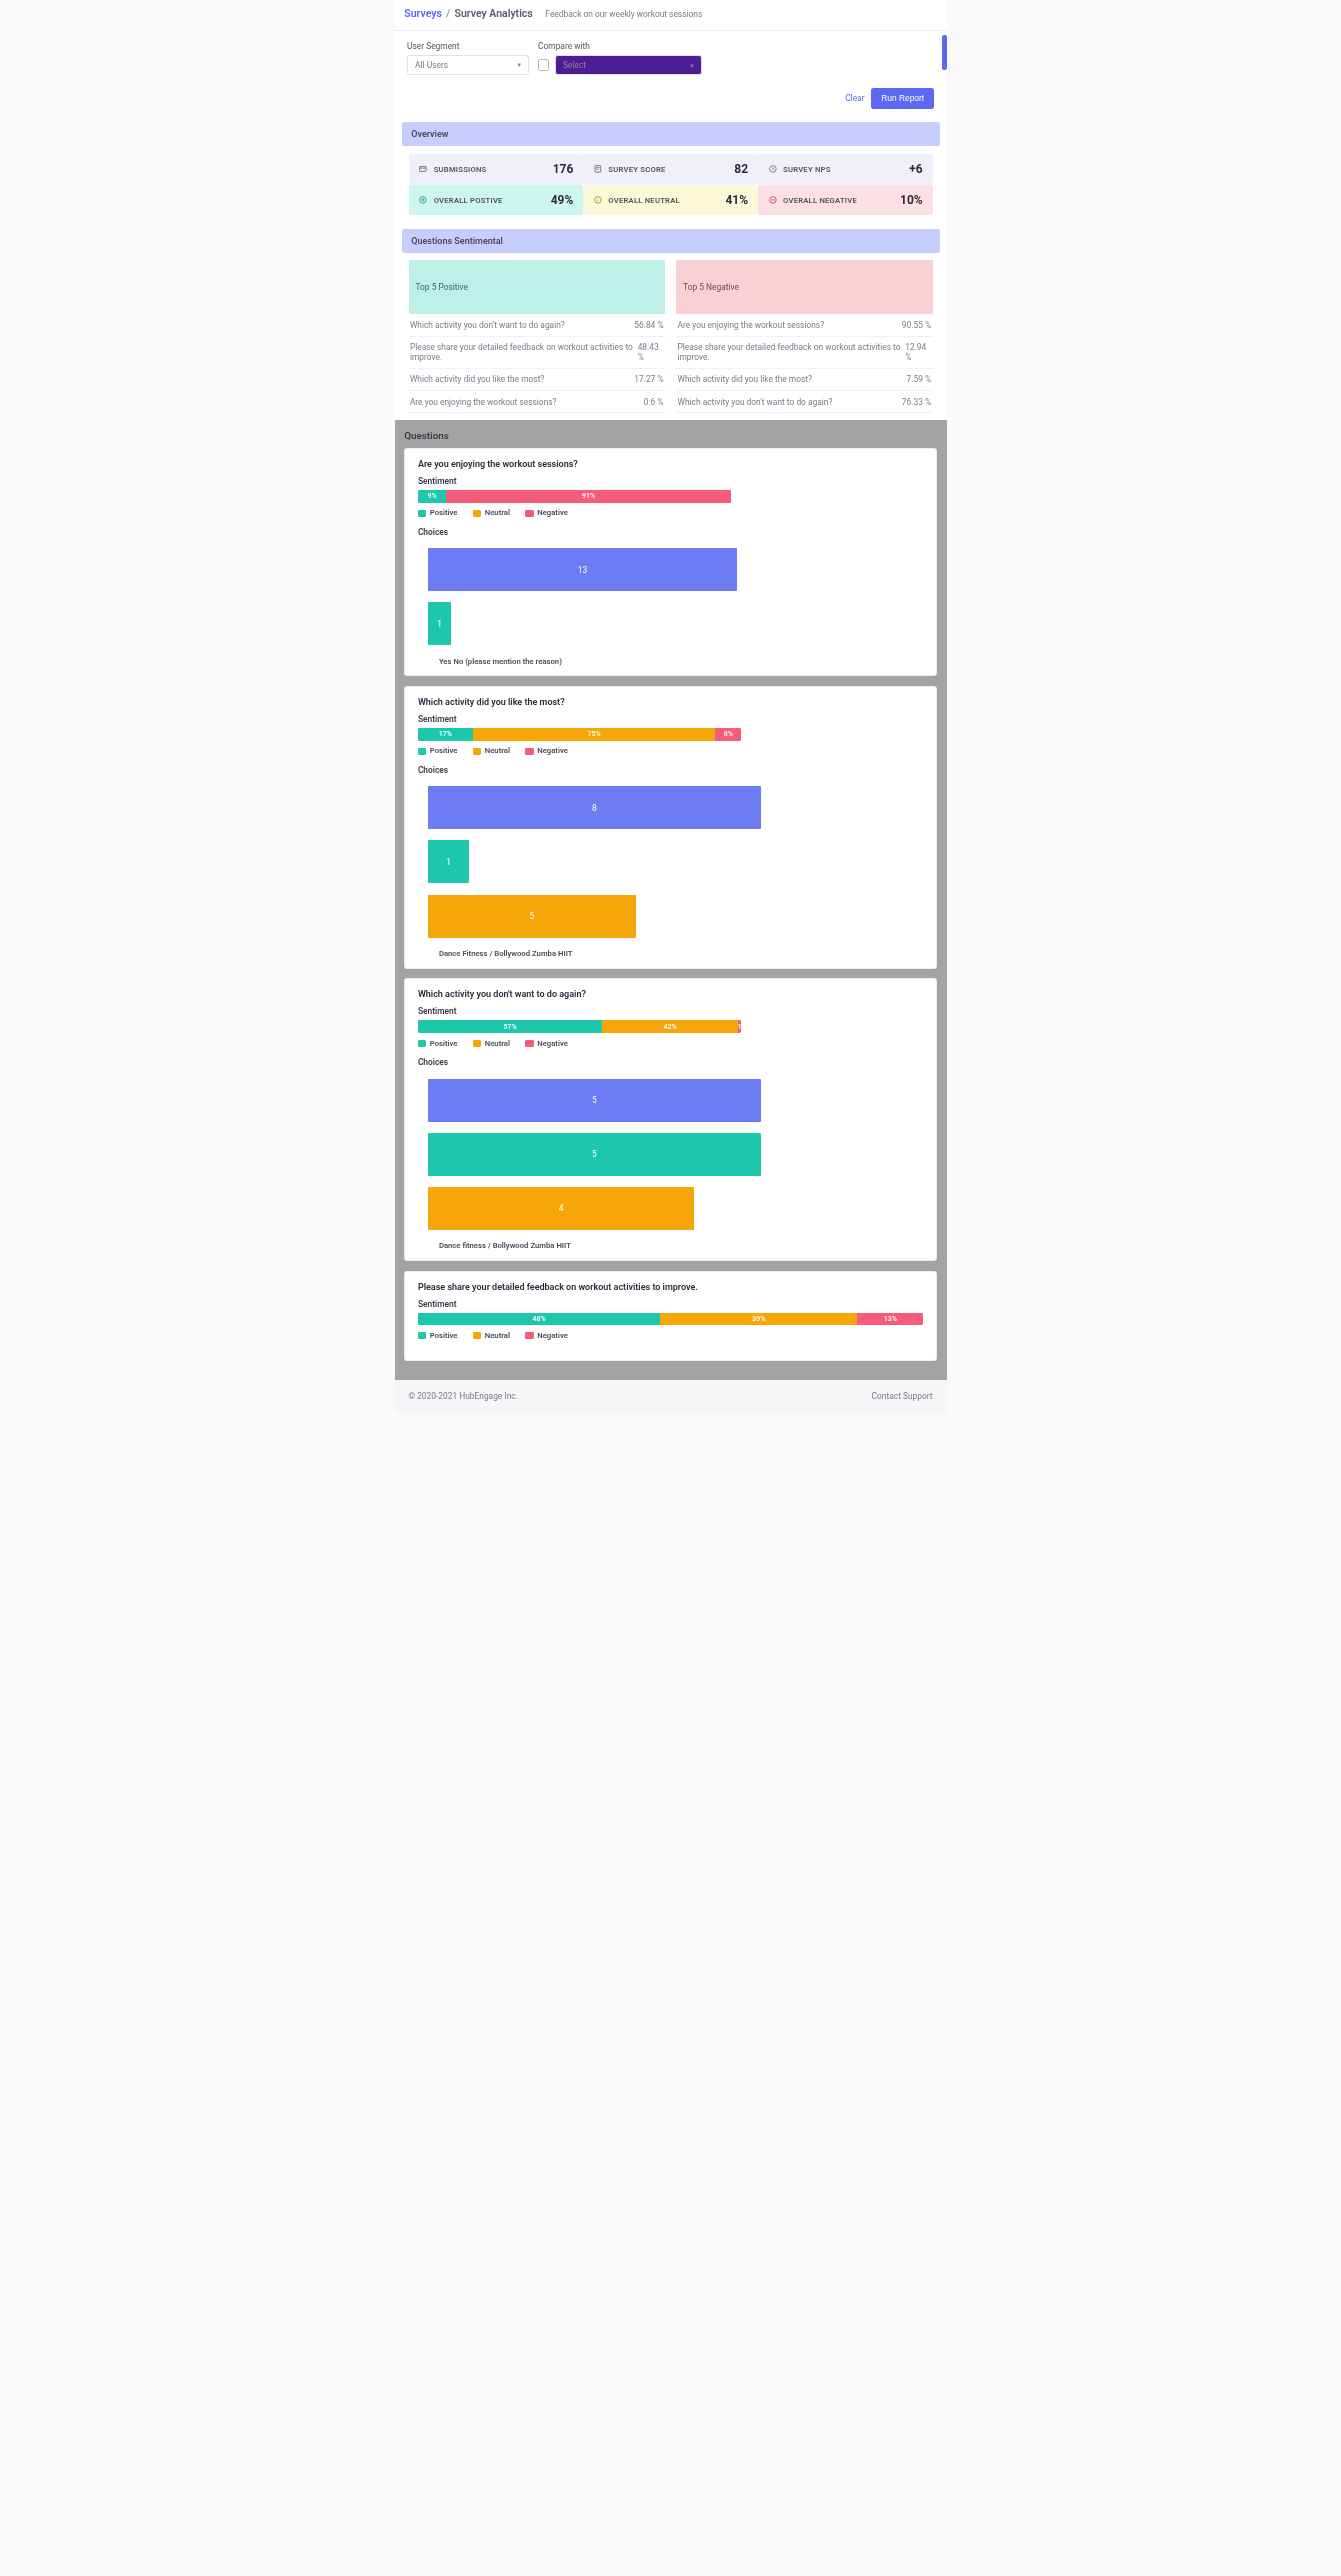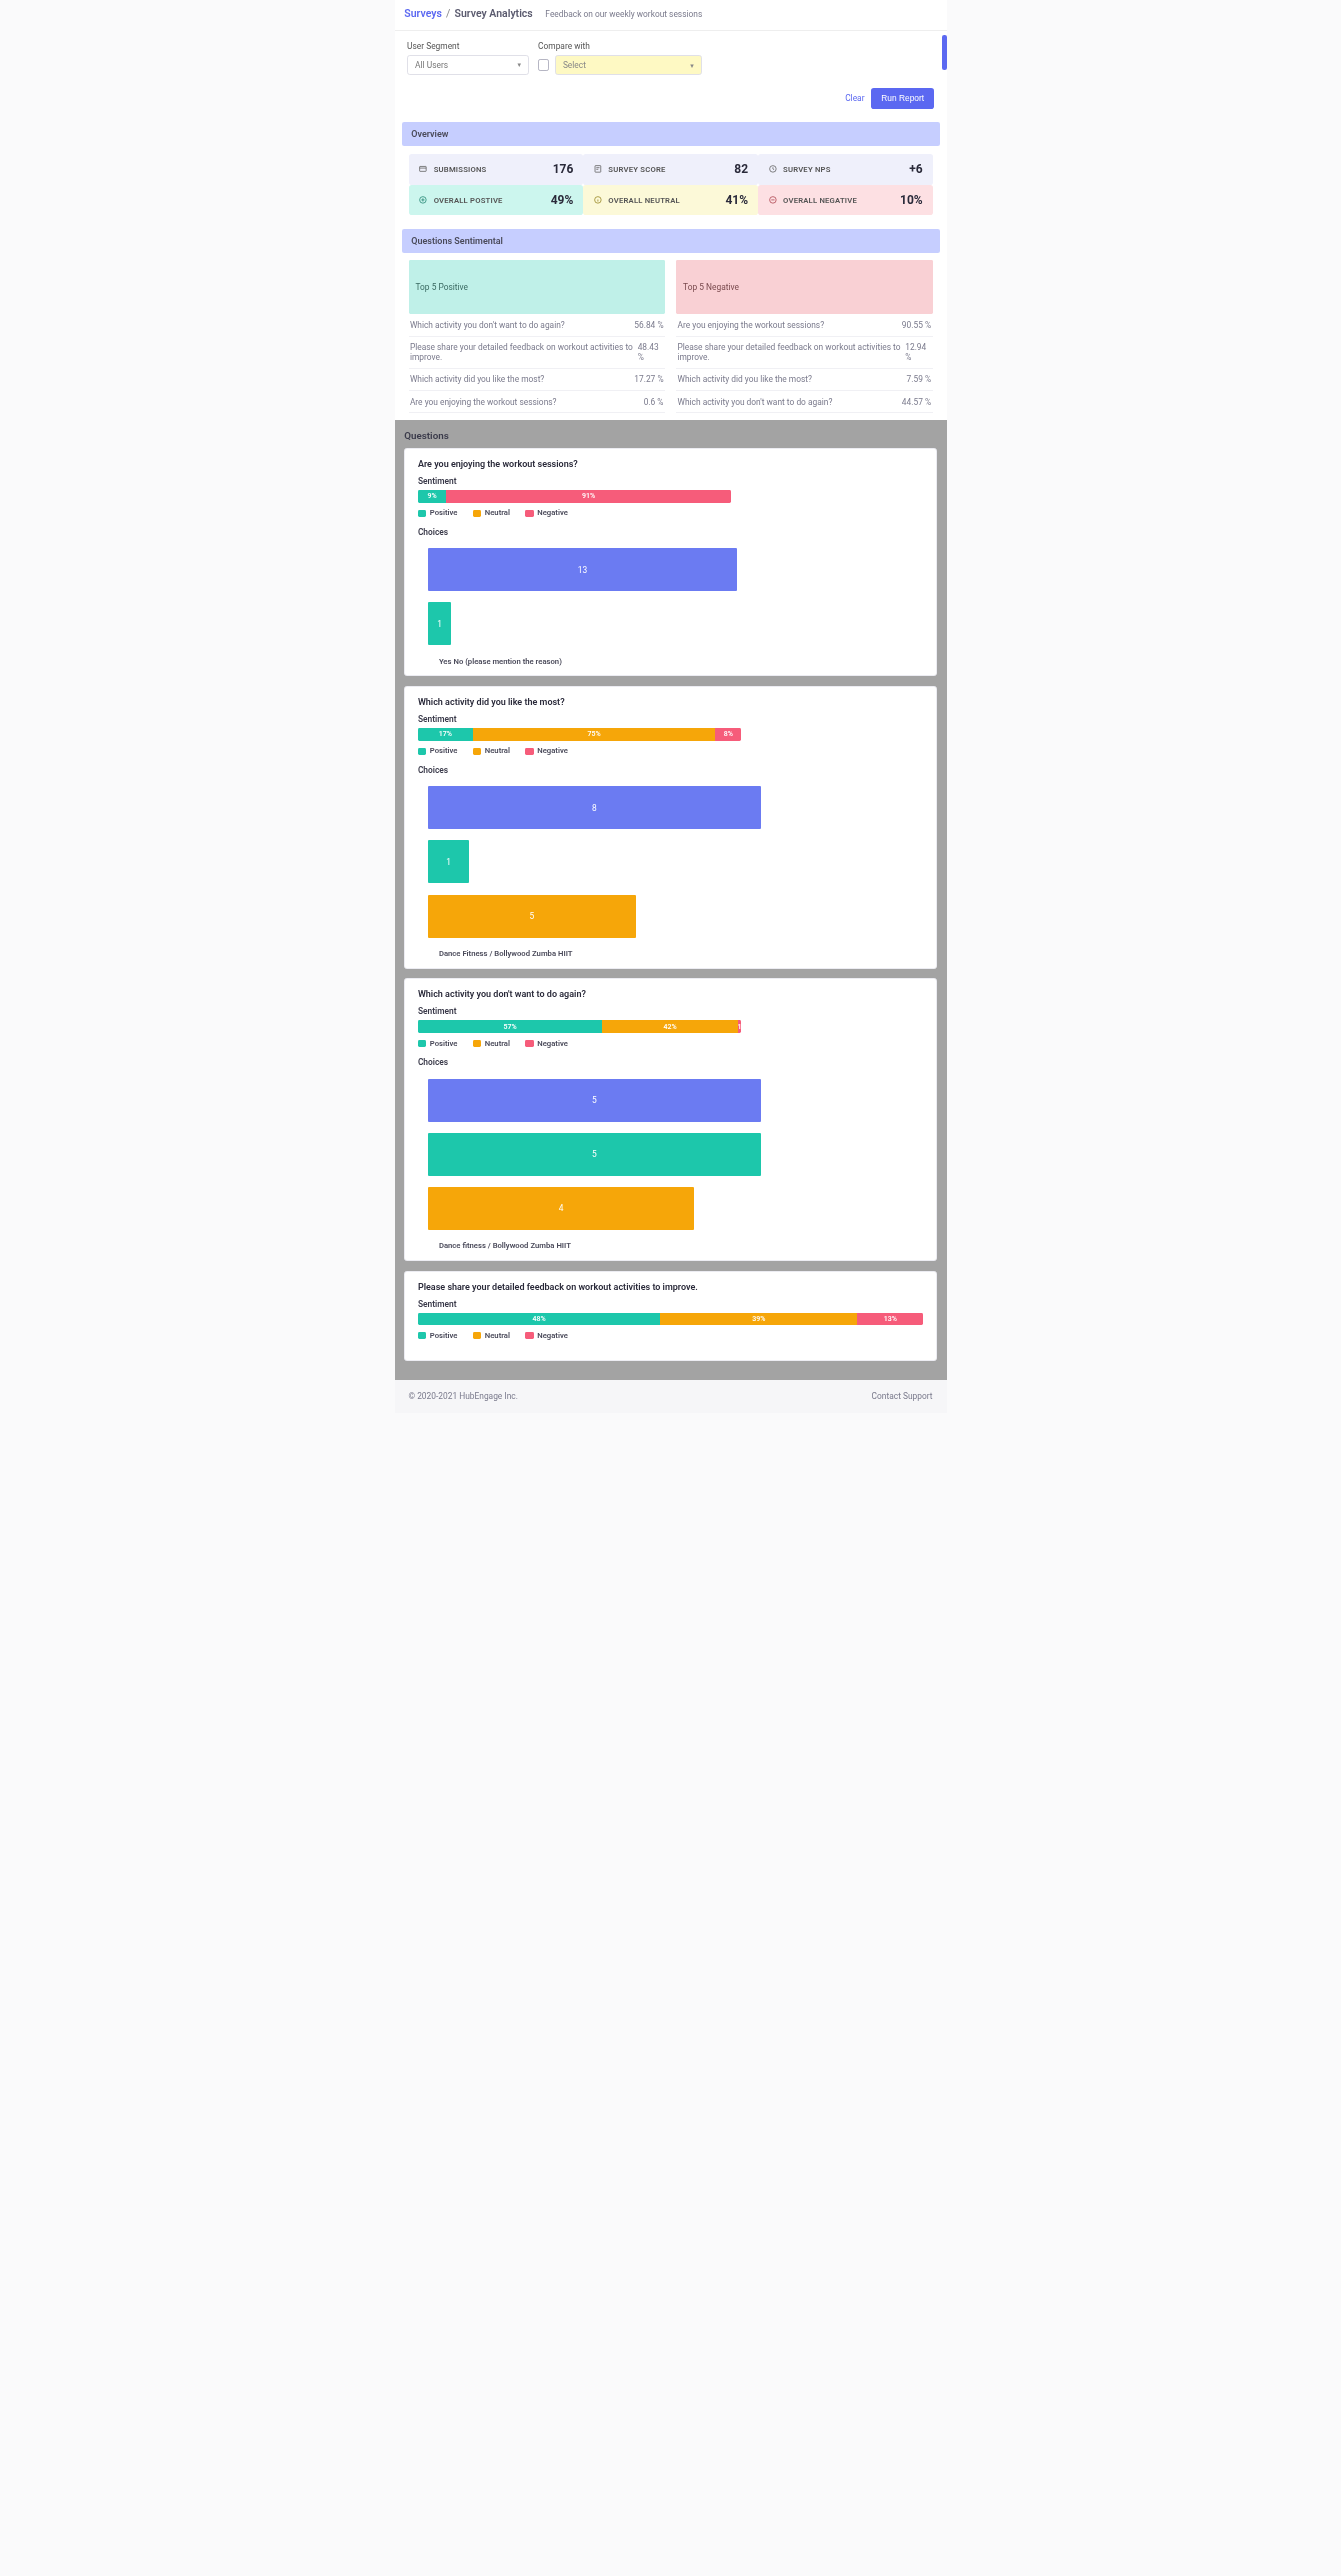--- a/index.html
+++ b/index.html
@@ -7,21 +7,21 @@
 .page { max-width: 552px; margin: 0 auto; background: #fff; }
 .header { display: flex; align-items: center; padding: 7px 9.8px 9.8px; border-bottom: 0.7px solid #eee; }
 .bc-link { color: #5b68f1; font-weight: 600; font-size: 10.5px; }
 .bc-sep { color: #888; margin: 0 4.2px; font-size: 10.5px; }
 .bc-current { color: #5a5a6e; font-weight: 600; font-size: 10.5px; }
 .header-sub { color: #7a7a8c; font-size: 8.4px; margin-left: 12.6px; }
 .filters { padding: 9.8px 12.6px 7px; background: #fff; position: relative; }
 .filter-row { display: flex; gap: 9px; align-items: flex-end; }
 .filter-col label { display: block; color: #555; font-size: 8.4px; margin-bottom: 4.2px; }
 .select-box { border: 0.7px solid #e0e0e8; border-radius: 2.8px; padding: 4.2px 7px; display: flex; justify-content: space-between; align-items: center; min-width: 122px; background: #fff; color: #777; font-size: 8.4px; cursor: pointer; }
-.select-box.disabled { background: #fef9c3; color: #888; align-items: flex-end; }
+.select-box.disabled { background: #4c1d95; color: #888; align-items: flex-end; }
 .chev { font-size: 7px; color: #888; }
 .compare-row { display: flex; align-items: center; gap: 5.6px; }
 .checkbox-sq { width: 11.2px; height: 11.2px; border: 1px solid #b5b5c3; border-radius: 2.1px; cursor: pointer; }
 .filter-actions { display: flex; justify-content: flex-end; gap: 7px; margin-top: 12.6px; align-items: center; }
 .clear-link { color: #5b68f1; font-size: 8.4px; cursor: pointer; }
 .run-btn { background: #5b68f1; color: #fff; border: none; border-radius: 2.8px; padding: 5.6px 9.8px; font-size: 8.4px; cursor: pointer; }
 .scroll-ind { position: absolute; right: 0; top: 4.2px; width: 4.2px; height: 35px; background: #5b68f1; border-radius: 2.1px; }
 .section { margin: 5.6px 7px 0; }
 .section-hd { background: #c6ceff; padding: 7px 9.8px; font-weight: 600; color: #4a4a5a; border-radius: 2.1px; }
 .overview-grid { display: grid; grid-template-columns: 1fr 1fr 1fr; padding: 8.4px 7px; }
@@ -206,21 +206,21 @@
               <div class="sent-row">
                 <span>Please share your detailed feedback on workout activities to improve.</span>
                 <span>12.94 %</span>
               </div>
               <div class="sent-row">
                 <span>Which activity did you like the most?</span>
                 <span>7.59 %</span>
               </div>
               <div class="sent-row">
                 <span>Which activity you don't want to do again?</span>
-                <span>44.57 %</span>
+                <span>76.33 %</span>
               </div>
             </div>
         </div>
       </div>
     </div>
   </div>
 
   <div class="questions">
     <div class="q-title">Questions</div>
     <div id="q-list">

